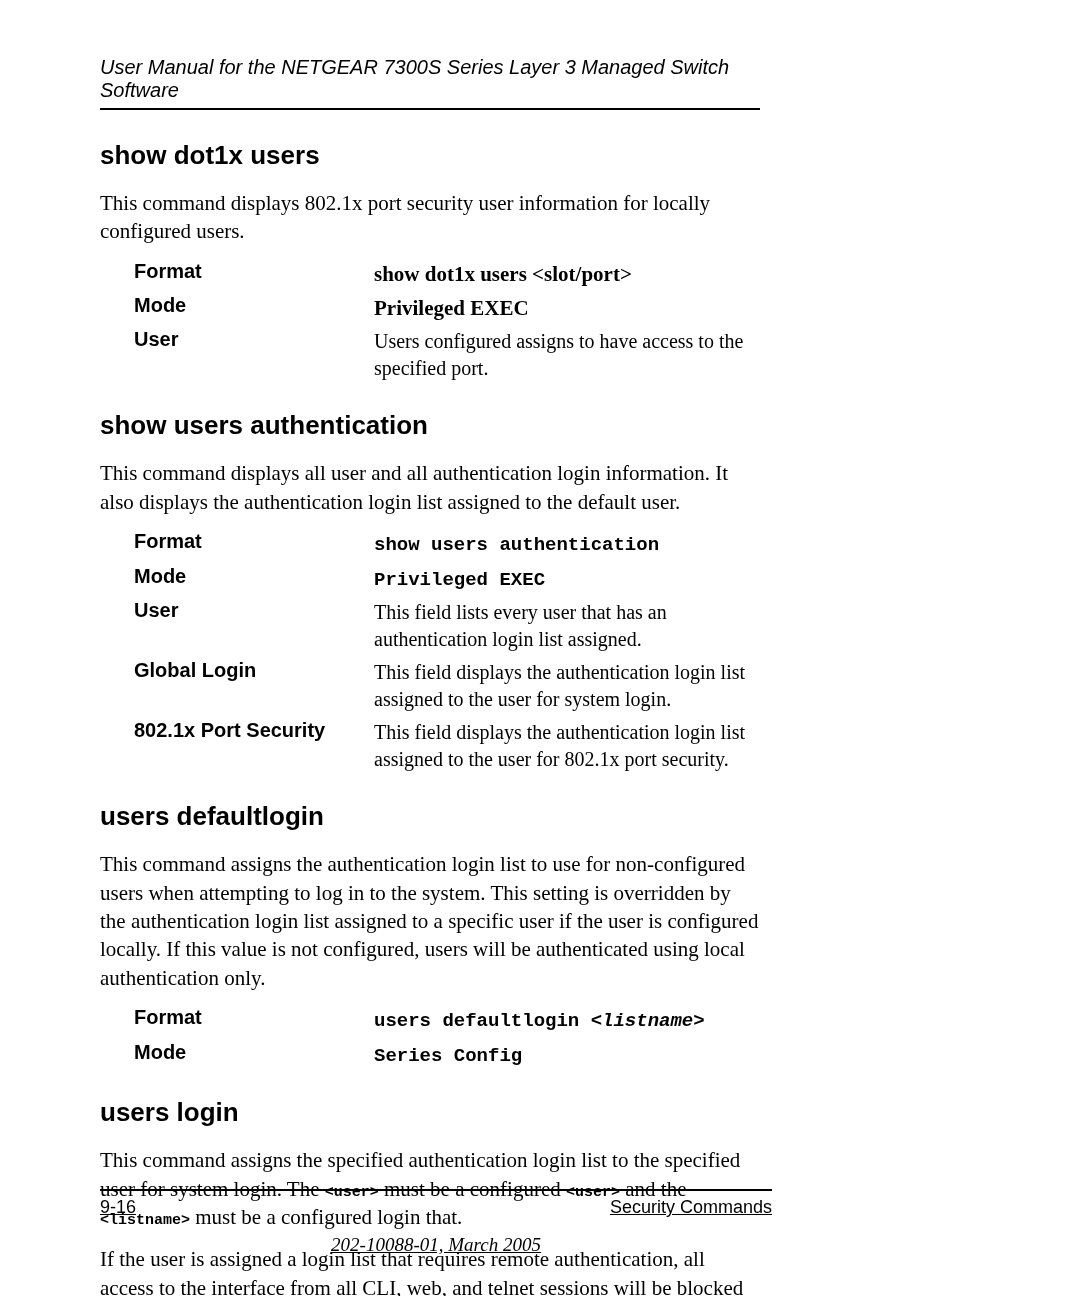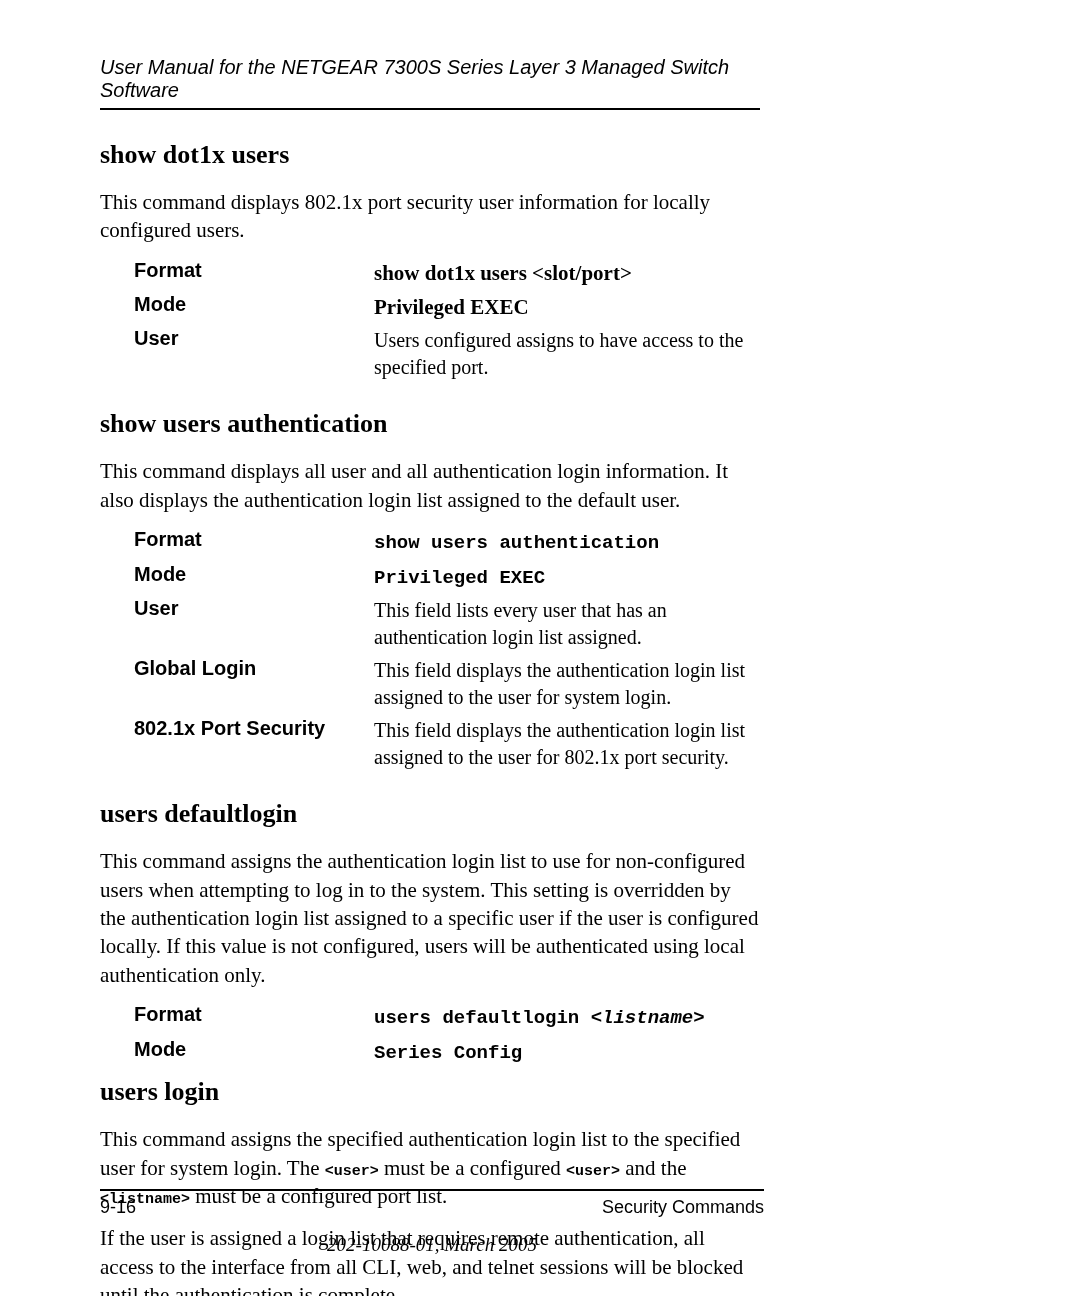--- a/index.html
+++ b/index.html
@@ -21,21 +21,21 @@
     font-size: 20px;
     margin-bottom: 6px;
     font-family: Arial, Helvetica, sans-serif;
   }
   .header-rule {
     border: none;
     border-top: 2px solid #000;
     margin: 0 0 30px 0;
   }
   .section-title {
-    font-family: Liberation Serif, serif;
+    font-family: Liberation Sans, sans-serif;
     font-weight: bold;
     font-size: 26px;
     margin: 14px 0 18px 0;
   }
   .body-text {
     font-size: 21px;
     line-height: 1.35;
     margin: 14px 0;
   }
   .def-table {
@@ -76,22 +76,23 @@
     font-size: 19px;
   }
   .inline-mono {
     font-family: "Courier New", Courier, monospace;
     font-weight: bold;
     font-size: 15px;
   }
   .footer {
     position: absolute;
     left: 100px;
-    right: 96px;
+    right: 88px;
     bottom: 40px;
+    text-decoration: underline;
   }
   .footer-rule {
     border: none;
     border-top: 2px solid #000;
     margin: 0 0 6px 0;
   }
   .footer-line {
     display: flex;
     justify-content: space-between;
     font-family: Arial, Helvetica, sans-serif;
@@ -161,22 +162,22 @@
     <div class="def-row">
       <div class="def-label">Format</div>
       <div class="def-value"><span class="mono-bold">users defaultlogin </span><span class="mono-bold-ital">&lt;listname&gt;</span></div>
     </div>
     <div class="def-row">
       <div class="def-label">Mode</div>
       <div class="def-value"><span class="mono-bold">Series Config</span></div>
     </div>
   </div>
 
-  <div class="section-title" style="margin-top:11px;">users login</div>
-  <div class="body-text"><span>This command assigns the specified authentication login list to the specified user for system login. The </span><span class="inline-mono">&lt;user&gt;</span><span> must be a configured </span><span class="inline-mono">&lt;user&gt;</span><span> and the </span><span class="inline-mono">&lt;listname&gt;</span><span> must be a configured port list.</span></div>
+  <div class="section-title" style="margin-top:28px;">users login</div>
+  <div class="body-text"><span>This command assigns the specified authentication login list to the specified user for system login. The </span><span class="inline-mono">&lt;user&gt;</span><span> must be a configured </span><span class="inline-mono">&lt;user&gt;</span><span> and the </span><span class="inline-mono">&lt;listname&gt;</span><span> must be a configured login that.</span></div>
   <div class="body-text">If the user is assigned a login list that requires remote authentication, all access to the interface from all CLI, web, and telnet sessions will be blocked until the authentication is complete.</div>
 
   <div class="footer">
     <hr class="footer-rule">
     <div class="footer-line">
       <span>9-16</span>
       <span>Security Commands</span>
     </div>
     <div class="footer-doc">202-10088-01, March 2005</div>
   </div>

